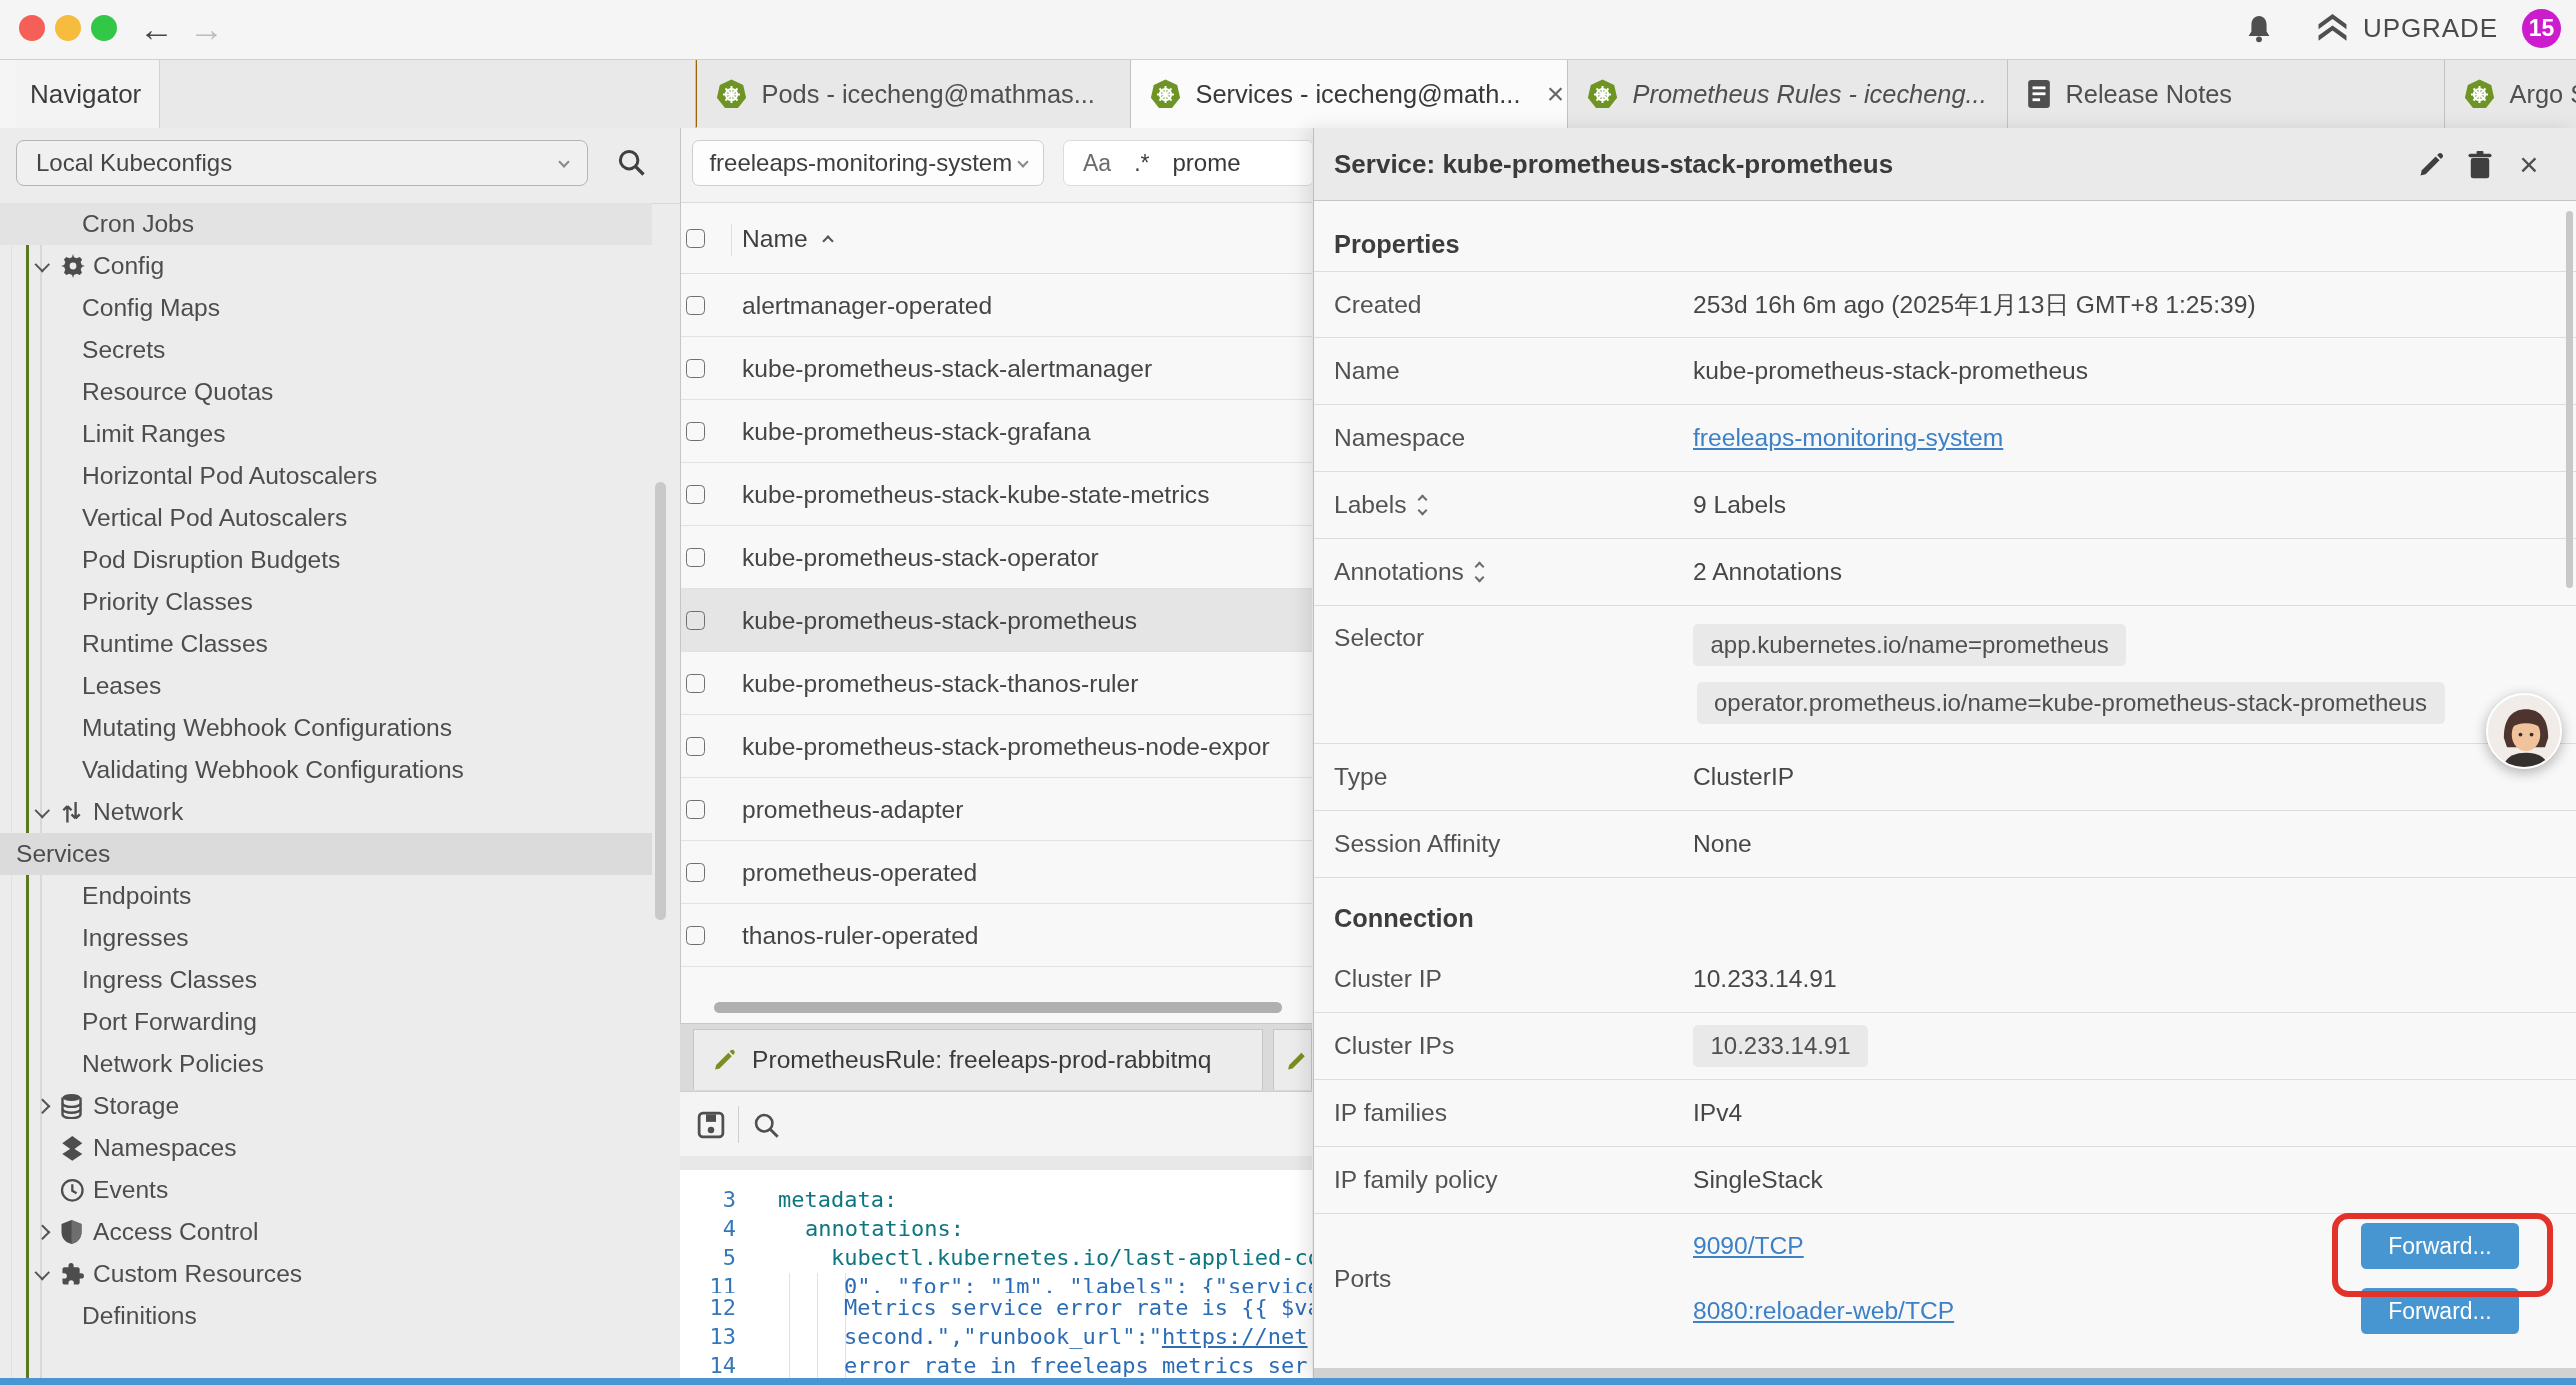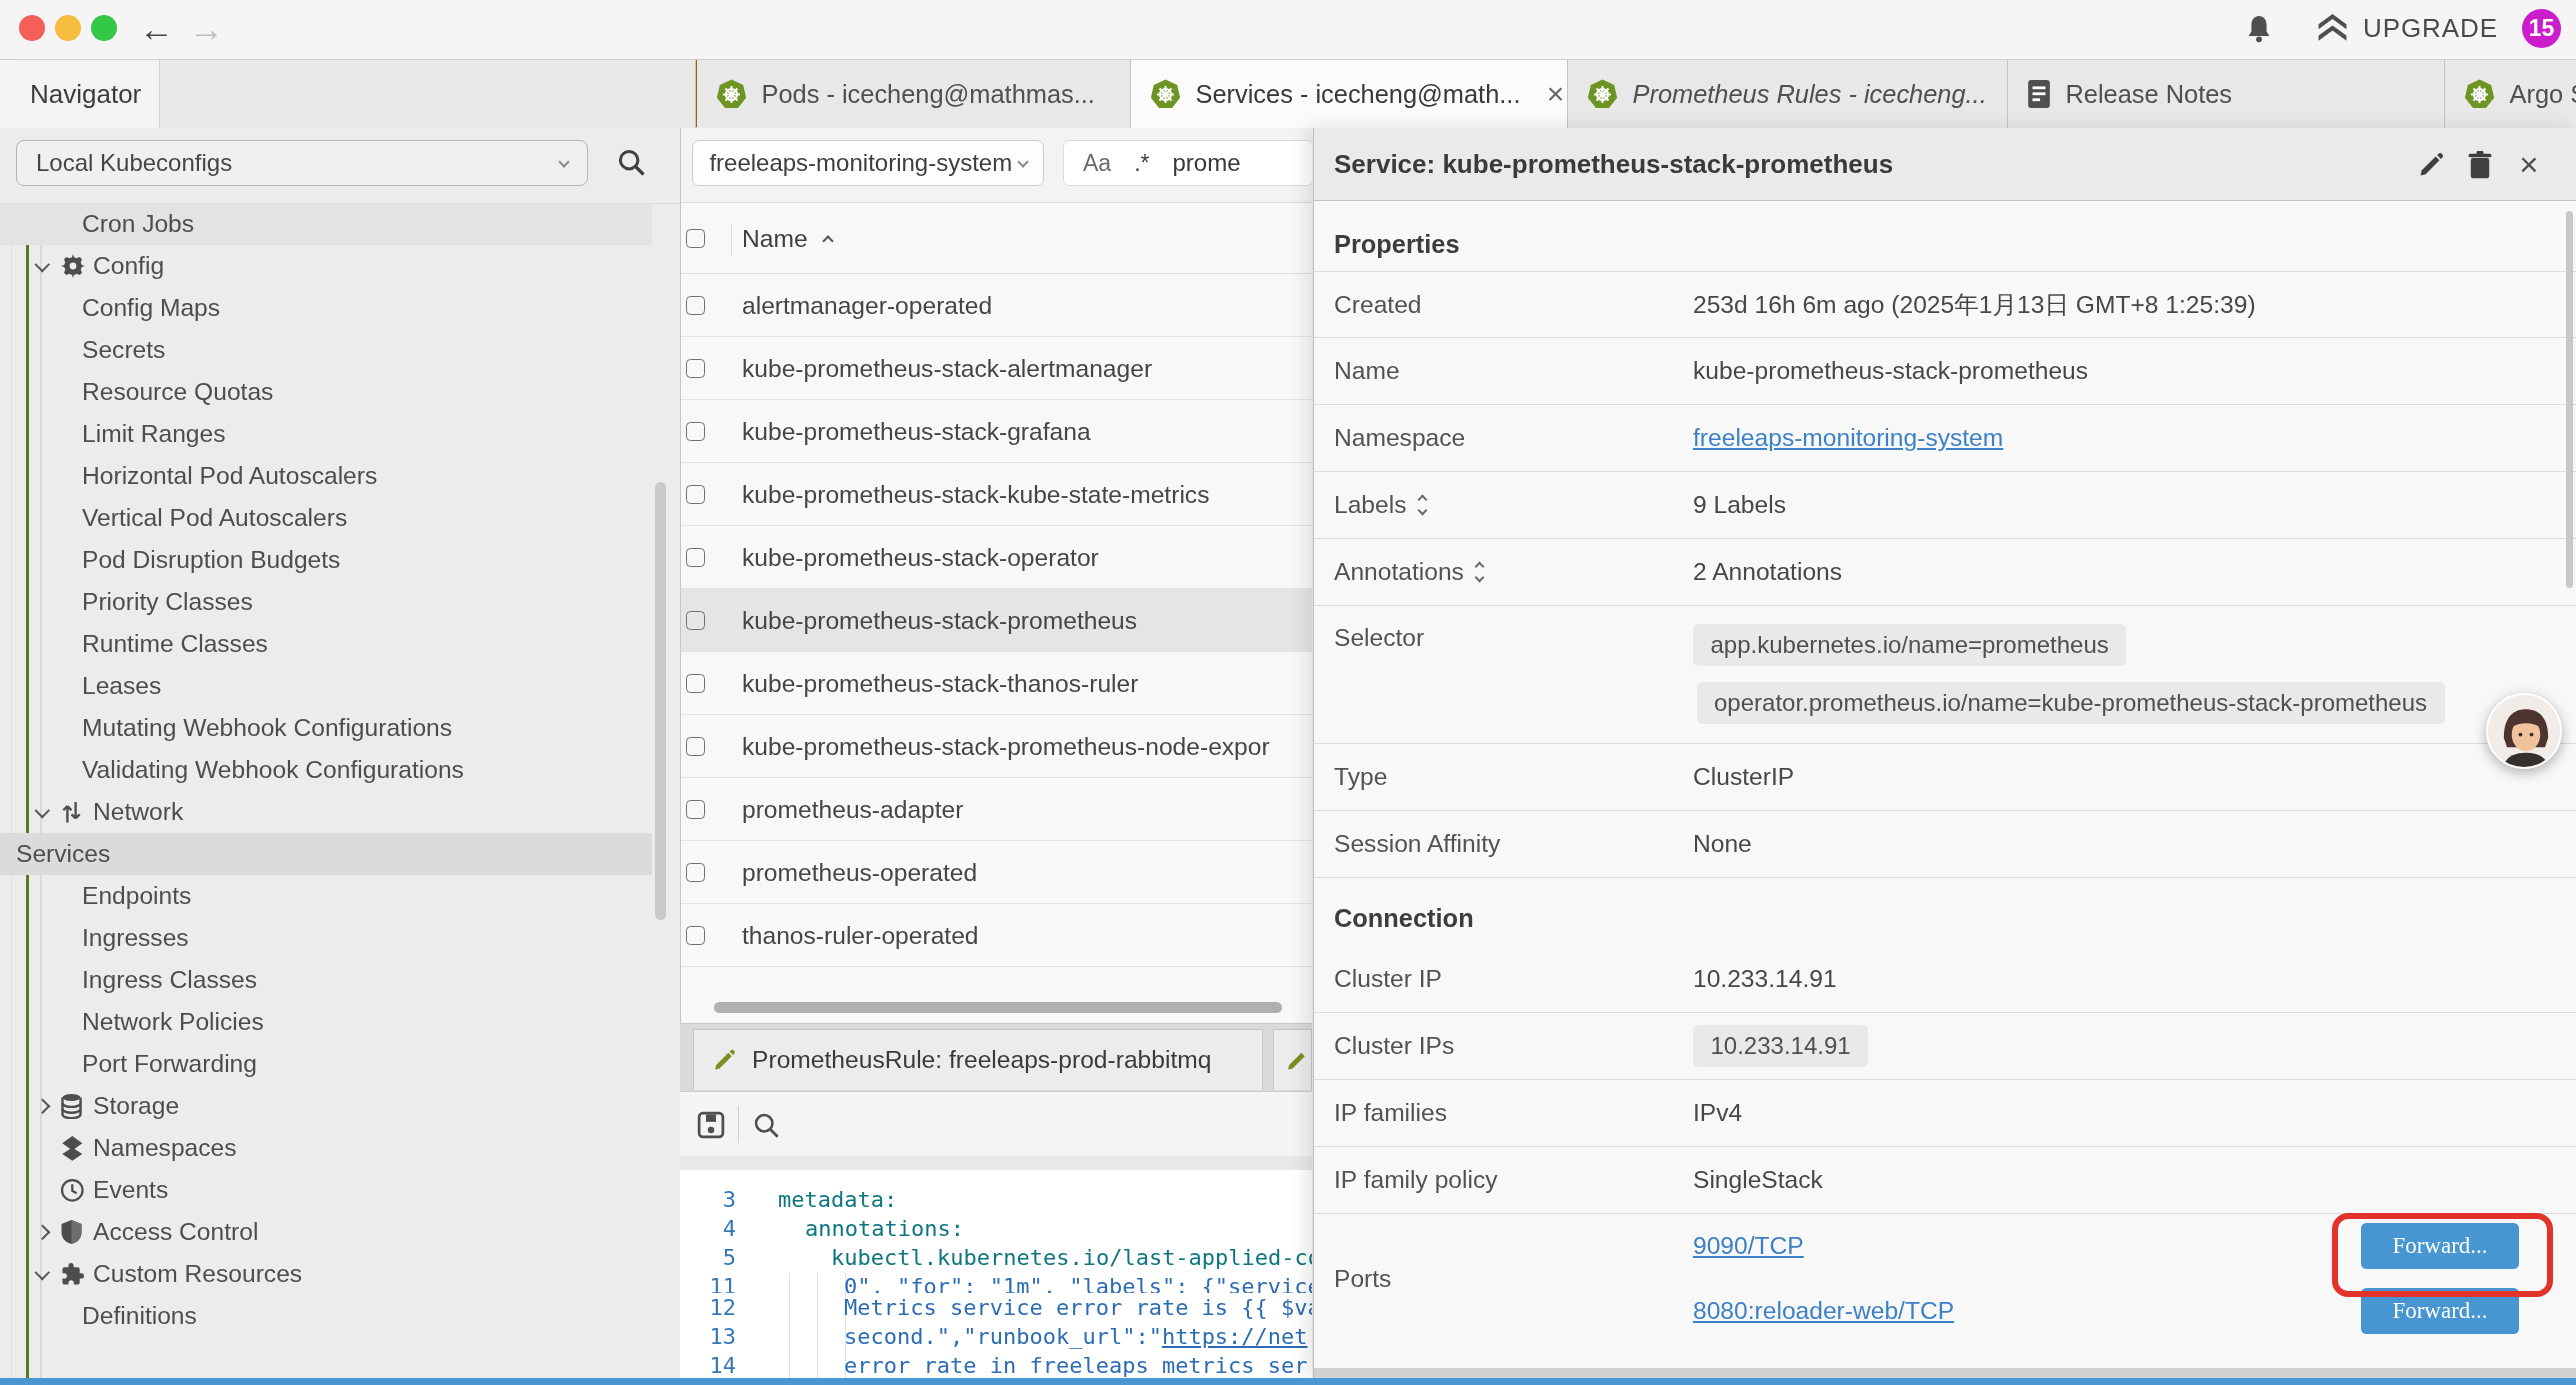--- a/index.html
+++ b/index.html
@@ -107,21 +107,21 @@
   .drow.noborder { border-bottom:none; }
   .drow .dlabel { color:#525252; display:flex; align-items:center; gap:12.3px; }
   .drow .dvalue { color:#474747; }
   .dlink { color:#3c80c8; text-decoration:underline; }
   .chip { display:inline-block; background:#e9e9e9; border-radius:5.3px; padding:7px 17.5px; color:#4f4f4f; font-size:24px; }
   .drow.tall { align-items:flex-start; padding-top:17.5px; padding-bottom:19px;text-align:right; }
   .chips-col { display:flex; flex-direction:column; align-items:flex-start; gap:16px; }
   .chips-col .chip:nth-child(2){ margin-left:3.5px; }
   .ports-col { display:flex; flex-direction:column; }
   .port-entry { height:65px; display:flex; align-items:center; justify-content:space-between; padding-right:57px; }
-  .fwd-btn { width:158px; height:46px; background:#4796d2; color:#ffffff; font-size:23px; border:none; border-radius:5.3px; display:flex; align-items:center; justify-content:center; font-family:Liberation Serif, serif; }
+  .fwd-btn { width:158px; height:46px; background:#4796d2; color:#ffffff; font-size:23px; border:none; border-radius:5.3px; display:flex; align-items:center; justify-content:center; font-family:Liberation Sans, sans-serif; }
   .expander { display:flex; flex-direction:column; gap:4.4px; }
   .expander .chv { width:7px; height:7px; border-width:2.1px; border-color:#6b6b6b; }
   .expander .chv.down{ margin-top:0; }
   .expander .chv.upx{ transform:rotate(-135deg); }
   #detail-vscroll { position:absolute; right:2.6px; top:83px; width:7px; height:377px; background:#c8c8c8; border-radius:3.5px; }
   #detail-hscroll { position:absolute; left:0; bottom:0; width:1262px; height:9.6px; background:#d1d1d1; }
 
   
   #bottom-bar { position:absolute; left:0; top:1378px; width:2576px; height:7px; background:#4a96d3; }
   #forward-annotation { position:absolute; left:2332px; top:1213px; width:221px; height:84px; border:6.1px solid #e33229; border-radius:16px; }
@@ -322,24 +322,24 @@
         <div class="tree-item child">
           <span class="titem-label">Endpoints</span>
         </div>
         <div class="tree-item child">
           <span class="titem-label">Ingresses</span>
         </div>
         <div class="tree-item child">
           <span class="titem-label">Ingress Classes</span>
         </div>
         <div class="tree-item child">
+          <span class="titem-label">Port Forwarding</span>
+        </div>
+        <div class="tree-item child">
           <span class="titem-label">Network Policies</span>
-        </div>
-        <div class="tree-item child">
-          <span class="titem-label">Port Forwarding</span>
         </div>
         <div class="tree-item parent">
           <span class="chvbox">
             <span class="chv right"></span>
           </span>
           <span class="titem-icon micon">
             <svg width="23" height="26" viewBox="0 0 22 26">
               <ellipse cx="11" cy="4.5" rx="9" ry="3.5" fill="#4d4d4d"></ellipse>
               <path d="M2 4.5v17c0 2 4 3.7 9 3.7s9-1.7 9-3.7v-17" fill="none" stroke="#4d4d4d" stroke-width="2.4"></path>
               <path d="M2 10.2c0 2 4 3.7 9 3.7s9-1.7 9-3.7M2 16c0 2 4 3.7 9 3.7s9-1.7 9-3.7" stroke="#4d4d4d" stroke-width="2.4" fill="none"></path>

